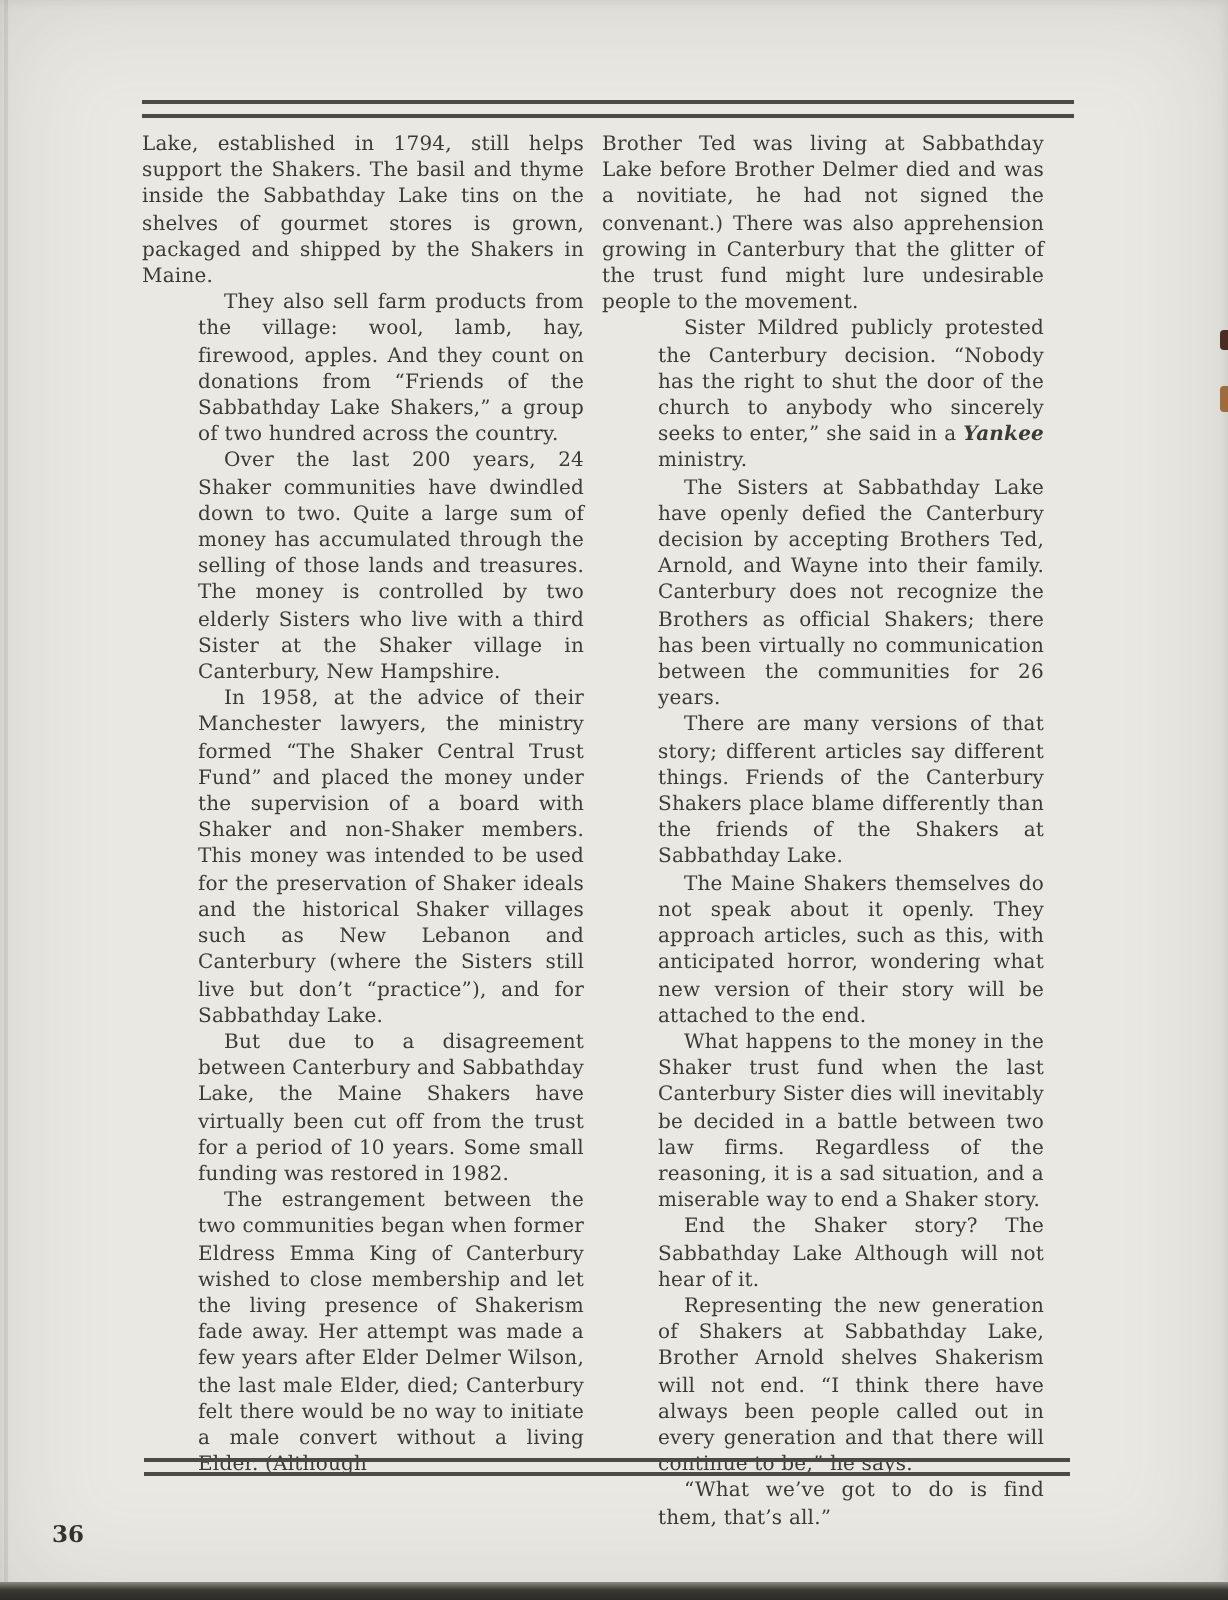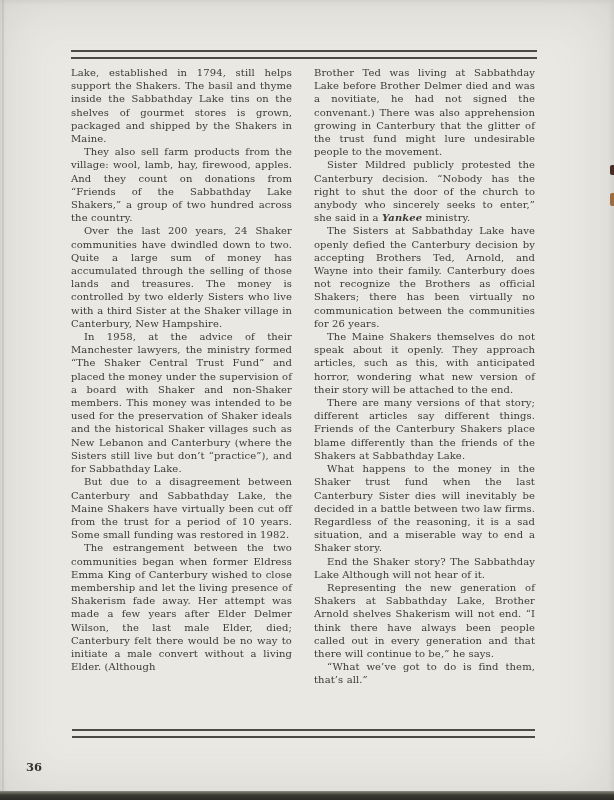--- a/index.html
+++ b/index.html
@@ -28,23 +28,23 @@
     position:absolute;
     top:66px;
     width:221px;
     color:var(--ink);
     font-size:10px;
     line-height:13.2px;
     text-align:justify;
     letter-spacing:0.1px;
   }
   .col-left{left:71px;}
-  .col-right{left:314px;}
+  .col-right{left:301px;}
   .para{margin:0;}
-  .para.indent{text-indent:13px;}
+  .para.indent{text-indent:13px;margin-left:28px;}
   .para em{font-style:italic;font-weight:bold;}
   .page-number{
     position:absolute;
     left:26px;top:760px;
     font-size:11.5px;
     font-weight:600;
     color:#33322c;
   }
   .scan-strip-bottom{
     position:absolute;
@@ -78,22 +78,22 @@
       <p class="para indent"><span>They also sell farm products from the village: wool, lamb, hay, firewood, apples. And they count on donations from “Friends of the Sabbathday Lake Shakers,” a group of two hundred across the country.</span></p>
       <p class="para indent"><span>Over the last 200 years, 24 Shaker communities have dwindled down to two. Quite a large sum of money has accumulated through the selling of those lands and treasures. The money is controlled by two elderly Sisters who live with a third Sister at the Shaker village in Canterbury, New Hampshire.</span></p>
       <p class="para indent"><span>In 1958, at the advice of their Manchester lawyers, the ministry formed “The Shaker Central Trust Fund” and placed the money under the supervision of a board with Shaker and non-Shaker members. This money was intended to be used for the preservation of Shaker ideals and the historical Shaker villages such as New Lebanon and Canterbury (where the Sisters still live but don’t “practice”), and for Sabbathday Lake.</span></p>
       <p class="para indent"><span>But due to a disagreement between Canterbury and Sabbathday Lake, the Maine Shakers have virtually been cut off from the trust for a period of 10 years. Some small funding was restored in 1982.</span></p>
       <p class="para indent"><span>The estrangement between the two communities began when former Eldress Emma King of Canterbury wished to close membership and let the living presence of Shakerism fade away. Her attempt was made a few years after Elder Delmer Wilson, the last male Elder, died; Canterbury felt there would be no way to initiate a male convert without a living Elder. (Although</span></p>
     </div>
   <div class="col col-right">
       <p class="para"><span>Brother Ted was living at Sabbathday Lake before Brother Delmer died and was a novitiate, he had not signed the convenant.) There was also apprehension growing in Canterbury that the glitter of the trust fund might lure undesirable people to the movement.</span></p>
       <p class="para indent"><span>Sister Mildred publicly protested the Canterbury decision. “Nobody has the right to shut the door of the church to anybody who sincerely seeks to enter,” she said in a </span><em>Yankee</em><span> ministry.</span></p>
       <p class="para indent"><span>The Sisters at Sabbathday Lake have openly defied the Canterbury decision by accepting Brothers Ted, Arnold, and Wayne into their family. Canterbury does not recognize the Brothers as official Shakers; there has been virtually no communication between the communities for 26 years.</span></p>
+      <p class="para indent"><span>There are many versions of that story; different articles say different things. Friends of the Canterbury Shakers place blame differently than the friends of the Shakers at Sabbathday Lake.</span></p>
       <p class="para indent"><span>The Maine Shakers themselves do not speak about it openly. They approach articles, such as this, with anticipated horror, wondering what new version of their story will be attached to the end.</span></p>
-      <p class="para indent"><span>There are many versions of that story; different articles say different things. Friends of the Canterbury Shakers place blame differently than the friends of the Shakers at Sabbathday Lake.</span></p>
       <p class="para indent"><span>What happens to the money in the Shaker trust fund when the last Canterbury Sister dies will inevitably be decided in a battle between two law firms. Regardless of the reasoning, it is a sad situation, and a miserable way to end a Shaker story.</span></p>
       <p class="para indent"><span>End the Shaker story? The Sabbathday Lake Although will not hear of it.</span></p>
       <p class="para indent"><span>Representing the new generation of Shakers at Sabbathday Lake, Brother Arnold shelves Shakerism will not end. “I think there have always been people called out in every generation and that there will continue to be,” he says.</span></p>
       <p class="para indent"><span>“What we’ve got to do is find them, that’s all.”</span></p>
     </div>
 
   <div class="double-rule rule-bottom"></div>
   <div class="page-number">36</div>
 
   <div class="edge-mark edge-mark-1"></div>

